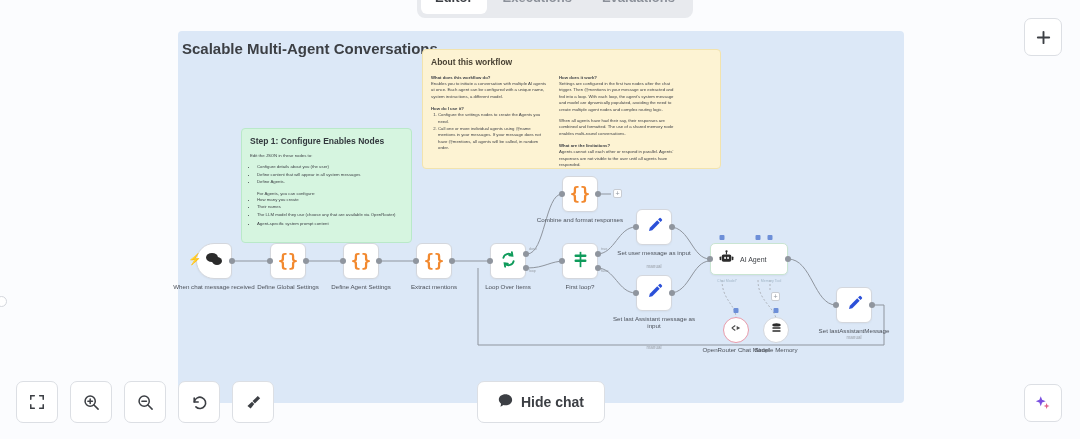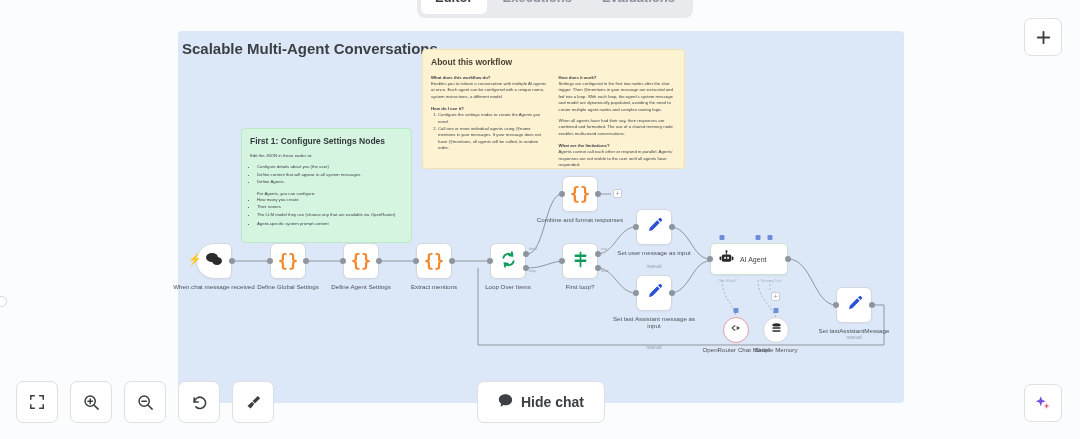--- a/index.html
+++ b/index.html
@@ -38,21 +38,21 @@
   }
 
   
   .note { position: absolute; border-radius: 4px; padding: 7px 8px; overflow: hidden; }
   .note h4 { font-size: 8.5px; font-weight: 700; margin-bottom: 6px; line-height: 11px; }
   .note .sub { font-size: 4.3px; font-weight: 700; line-height: 7px; margin-top: 5px; }
   .note p  { font-size: 4.3px; line-height: 6.4px; }
   .note ul, .note ol { font-size: 4.3px; line-height: 6.4px; padding-left: 7px; }
   .note li { margin-bottom: 1px; }
 
-  .note-yellow { left: 422px; top: 49px; width: 263px; height: 120px;
+  .note-yellow { left: 422px; top: 49px; width: 299px; height: 120px;
                  background: #fdf3d3; border: 1px solid #f2e3ad; }
   .note-yellow .cols { display: flex; gap: 10px; }
   .note-yellow .col { width: 118px; }
   .note-yellow h4 { color: #4a4335; }
 
   .note-green1 { left: 241px; top: 128px; width: 171px; height: 115px;
                  background: #d6f5e0; border: 1px solid #b9e9c9; }
   .note-green2 { left: 689px; top: 128px; width: 120px; height: 243px;
                  background: #d6f5e0; border: 1px solid #b9e9c9; }
   .note-green1 h4, .note-green2 h4 { color: #32383d; }
@@ -157,21 +157,21 @@
           <div class="sub" style="margin-top:0">How does it work?</div>
           <p>Settings are configured in the first two nodes after the chat trigger. Then @mentions in your message are extracted and fed into a loop. With each loop, the agent's system message and model are dynamically populated, avoiding the need to create multiple agent nodes and complex routing logic.</p>
           <p style="margin-top:5px">When all agents have had their say, their responses are combined and formatted. The use of a shared memory node enables multi-round conversations.</p>
           <div class="sub">What are the limitations?</div>
           <p>Agents cannot call each other or respond in parallel. Agents' responses are not visible to the user until all agents have responded.</p>
         </div>
       </div>
     </div>
 
     <div class="note note-green1">
-      <h4>First 1: Configure Settings Nodes</h4>
+      <h4>Step 1: Configure Enables Nodes</h4>
       <p>Edit the JSON in these nodes to:</p>
       <ul style="margin-top:5px">
         <li>Configure details about you (the user)</li>
         <li>Define content that will appear in all system messages</li>
         <li>Define Agents.</li>
       </ul>
       <p style="margin-top:5px;padding-left:7px">For Agents, you can configure:</p>
       <ul>
         <li>How many you create</li>
         <li>Their names</li>

